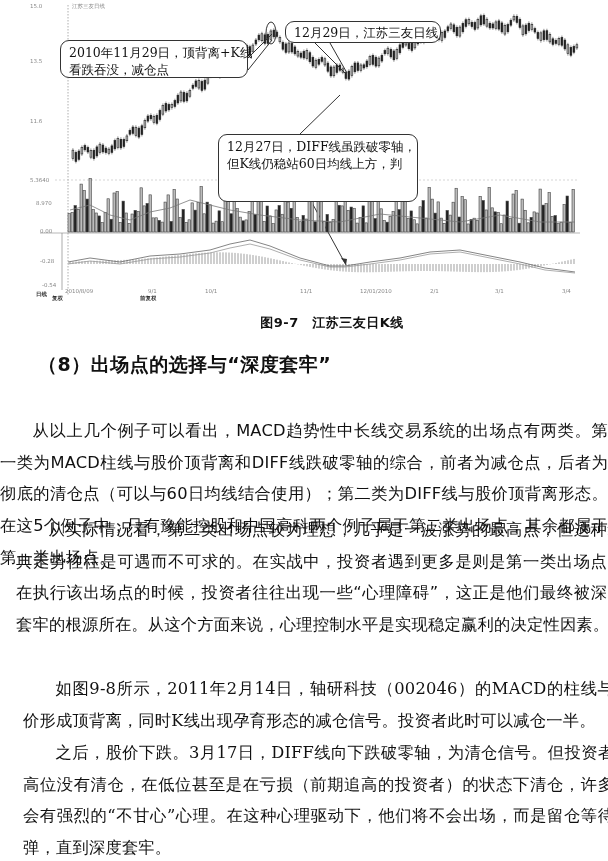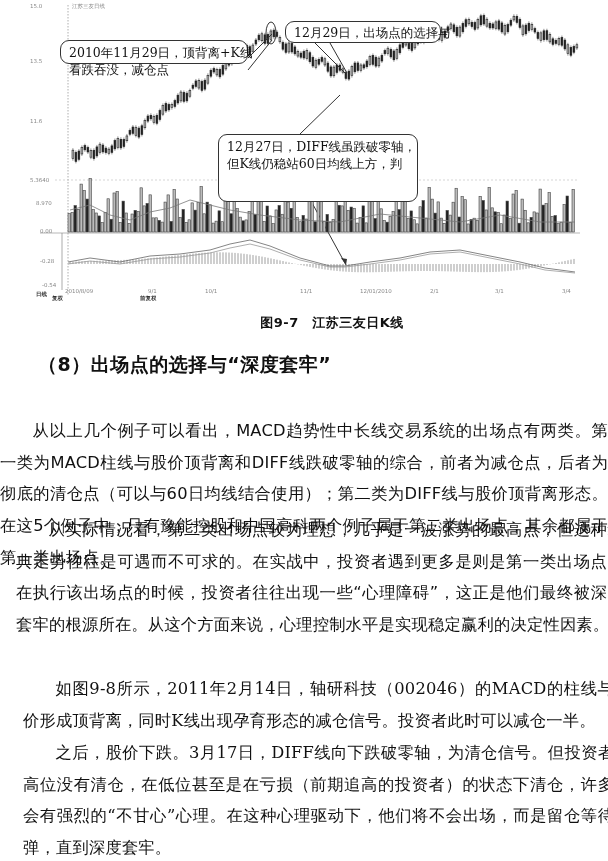--- a/index.html
+++ b/index.html
@@ -5,21 +5,21 @@
   html, body { margin: 0; padding: 0; background: #ffffff; }
   body { width: 608px; height: 861px; position: relative; overflow: hidden; font-family: "DejaVu Sans", sans-serif; color: #111; }
 
   
   #figure { position: absolute; left: 0; top: 0; width: 608px; height: 305px; }
   #figure svg { position: absolute; left: 0; top: 0; }
   .callout { position: absolute; background: #fff; border: 1.3px solid #333; border-radius: 9px;
              font-family: "DejaVu Serif", serif; font-size: 12.5px; line-height: 17px; color: #111;
              padding: 3px 8px; box-sizing: border-box; }
   .callout span { display: block; white-space: nowrap; }
-  #callout-1 { left: 60px; top: 40px; width: 188px; height: 24px; }
+  #callout-1 { left: 60px; top: 40px; width: 188px; height: 38px; }
   #callout-2 { left: 285px; top: 21px; width: 156px; height: 22px; padding-top: 2px; }
   #callout-3 { left: 218px; top: 134px; width: 200px; height: 68px; }
 
   .axis-label { position: absolute; font-size: 5.5px; color: #888; font-family: "DejaVu Sans", sans-serif; white-space: nowrap; }
 
   
   #caption { position: absolute; top: 314px; left: 0; width: 608px; text-align: center;
              font-family: "DejaVu Sans", sans-serif; font-weight: bold; font-size: 13px; color: #111; letter-spacing: 0.5px; margin-left: 28px; }
 
   
@@ -766,21 +766,21 @@
   <span class="axis-label" style="left:562px;top:288px">3/4</span>
   <span class="axis-label" style="left:36px;top:291px;color:#333;font-weight:bold">日线</span>
   <span class="axis-label" style="left:52px;top:295px;color:#333;font-weight:bold">复权</span>
   <span class="axis-label" style="left:140px;top:295px;color:#333;font-weight:bold">前复权</span>
 
   <div class="callout" id="callout-1">
     <span>2010年11月29日，顶背离+K线</span>
     <span>看跌吞没，减仓点</span>
   </div>
   <div class="callout" id="callout-2">
-    <span>12月29日，出场点的选择与</span>
+    <span>12月29日，江苏三友日线</span>
   </div>
   <div class="callout" id="callout-3">
     <span>12月27日，DIFF线虽跌破零轴，</span>
     <span>但K线仍稳站60日均线上方，判</span>
   </div>
 </div>
 
 <div id="caption">图9-7　江苏三友日K线</div>
 
 <div id="section-heading">（8）出场点的选择与“深度套牢”</div>

